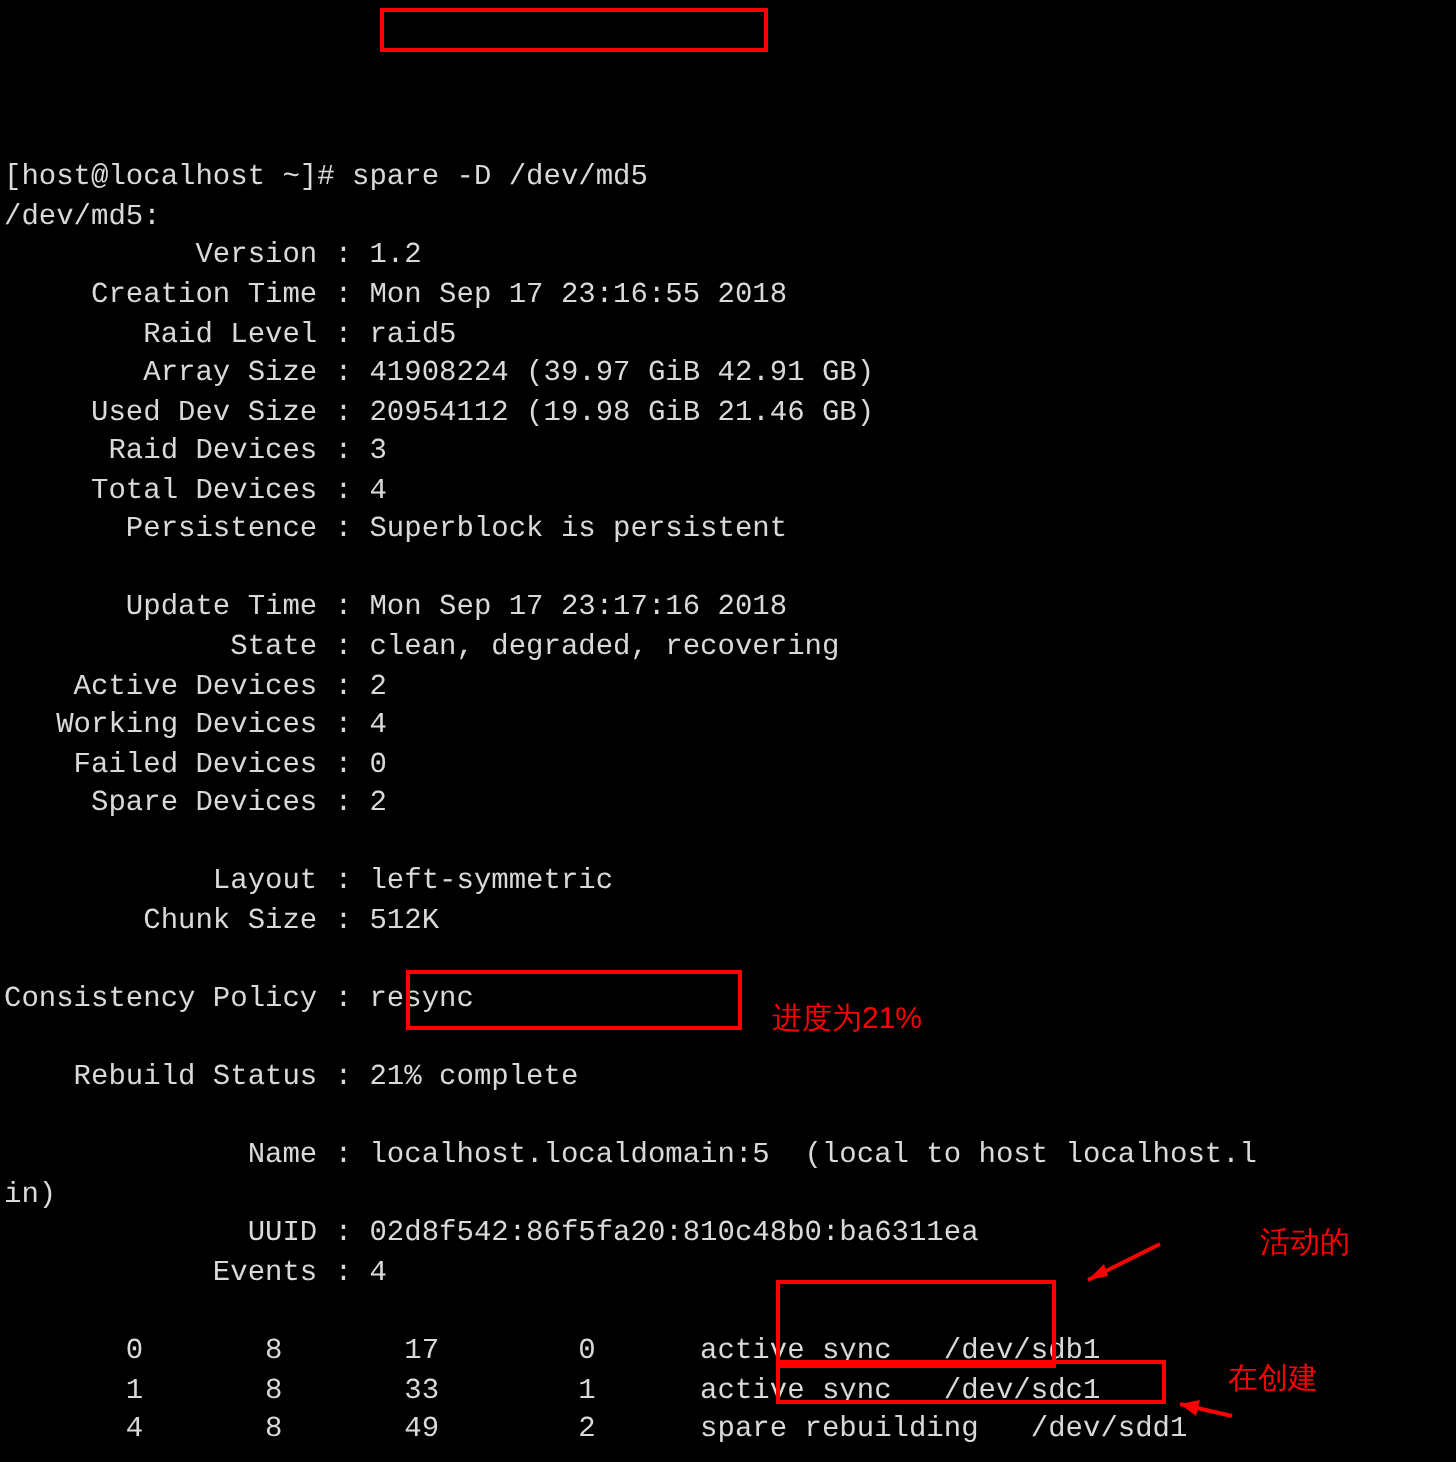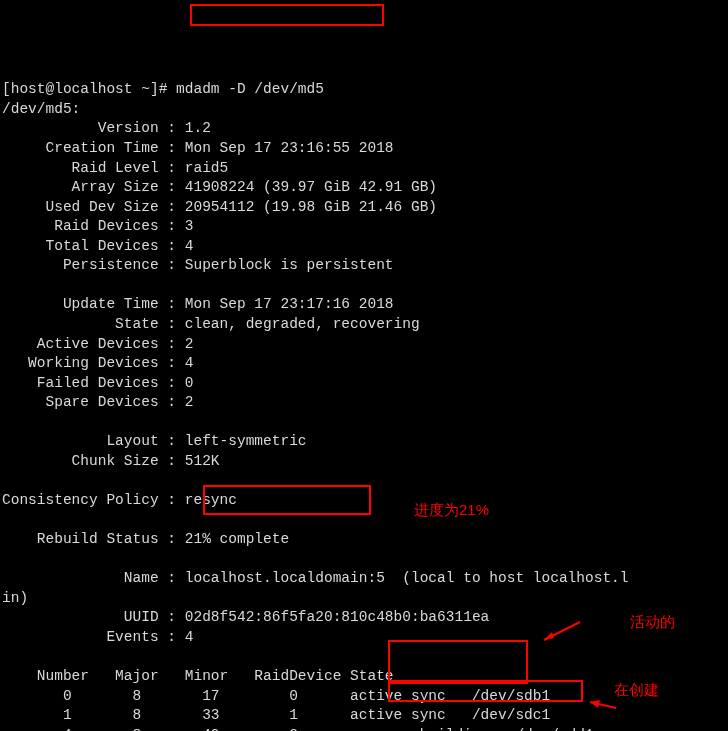--- a/index.html
+++ b/index.html
@@ -35,21 +35,21 @@
   .arrow {
     position: absolute;
     pointer-events: none;
   }
 </style>
 </head>
 <body>
 
 
 
-<div class="terminal"><span>[host@localhost ~]# </span><span>mdadm -D /dev/md5</span>
+<div class="terminal"><span>[host@localhost ~]# </span><span>spare -D /dev/md5</span>
 <span>/dev/md5:</span>
 <div id="fields">           Version : 1.2
      Creation Time : Mon Sep 17 23:16:55 2018
         Raid Level : raid5
         Array Size : 41908224 (39.97 GiB 42.91 GB)
      Used Dev Size : 20954112 (19.98 GiB 21.46 GB)
       Raid Devices : 3
      Total Devices : 4
        Persistence : Superblock is persistent
 
@@ -65,35 +65,34 @@
 
 Consistency Policy : resync
 
     Rebuild Status : 21% complete
 
               Name : localhost.localdomain:5  (local to host localhost.l
 in)
               UUID : 02d8f542:86f5fa20:810c48b0:ba6311ea
             Events : 4
 </div>
-<span>    Number   Major   Minor   RaidDevice State</span>
 <div id="rows">       0       8       17        0      active sync   /dev/sdb1
        1       8       33        1      active sync   /dev/sdc1
        4       8       49        2      spare rebuilding   /dev/sdd1
 
        3       8       65        -      spare   /dev/sde1</div></div>
 
 
 <div class="annot-box" style="left:190px; top:4px; width:194px; height:22px;"></div>
 <div class="annot-box" style="left:203px; top:485px; width:168px; height:30px;"></div>
 <div class="annot-box" style="left:388px; top:640px; width:140px; height:44px;"></div>
 <div class="annot-box" style="left:388px; top:680px; width:195px; height:22px;"></div>
 
 
-<div class="annot-text" style="left:386px; top:500px;margin-left:28px;">进度为21%</div>
+<div class="annot-text" style="left:386px; top:500px;">进度为21%</div>
 <div class="annot-text" style="left:582px; top:612px;margin-left:48px;">活动的</div>
 <div class="annot-text" style="left:614px; top:680px;">在创建</div>
 
 
 <svg class="arrow" style="left:538px; top:618px; width:44px; height:26px;" viewBox="0 0 44 26">
   <line x1="42" y1="4" x2="6" y2="22" stroke="#ff0000" stroke-width="2"></line>
   <polygon points="6,22 14,14 16,20" fill="#ff0000"></polygon>
 </svg>
 <svg class="arrow" style="left:586px; top:698px; width:32px; height:16px;" viewBox="0 0 32 16">
   <line x1="30" y1="10" x2="4" y2="4" stroke="#ff0000" stroke-width="2"></line>

